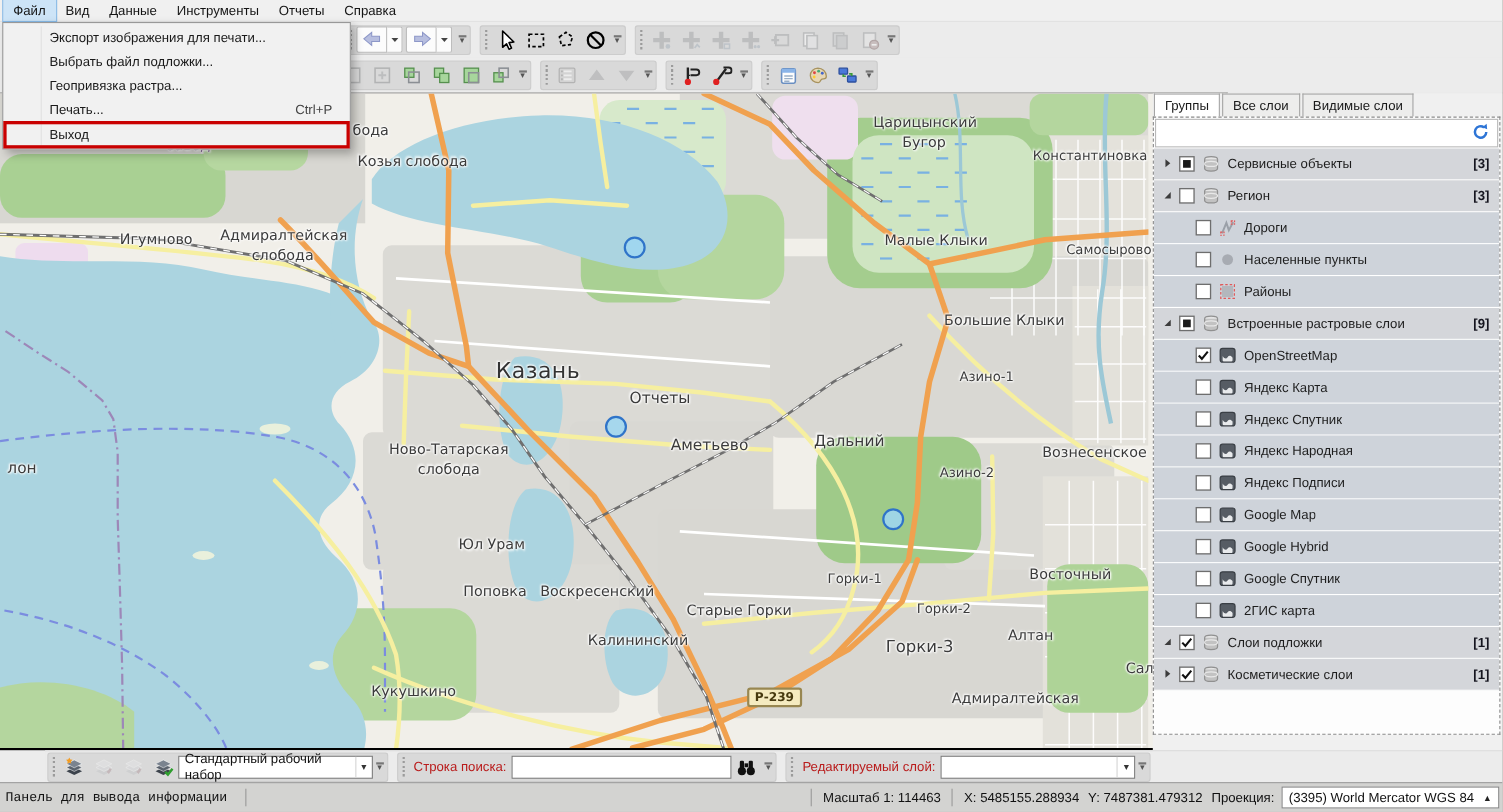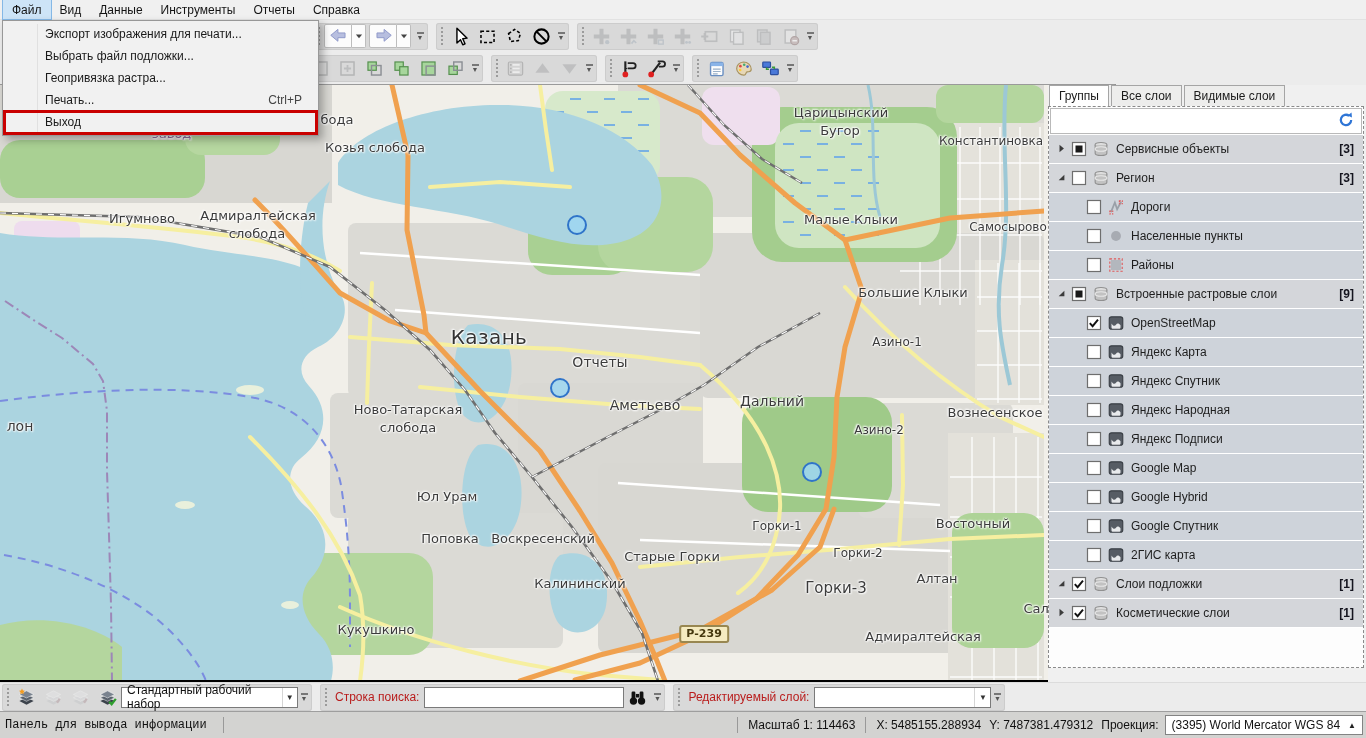--- a/index.html
+++ b/index.html
@@ -18,21 +18,21 @@
   .fm-gutter { position: absolute; left: 34px; top: 3px; bottom: 3px; width: 1px; background: #e0e0e0; }
   .fm-item { height: 22px; display: flex; align-items: center; padding: 0 16px 0 42px; color: #1a1a1a; position: relative; }
   .fm-item .sc { margin-left: auto; color: #444; }
   .exit-box { position: absolute; inset: -1px 0 -2px 0; border: 3px solid #c90000; pointer-events: none; }
 
   
   .toolbar { position: absolute; left: 0; right: 0; height: 32px; background: #ececec;
              display: flex; align-items: center; gap: 8px; }
   #tb1 { top: 20px; padding-left: 313px; }
   #tb2 { top: 52px; padding-left: 296px; }
-  #tbb { top: 682px; height: 29px; padding-left: 2px; background: #ececec; border-top: 1px solid #dcdcdc; }
+  #tbb { top: 682px; height: 29px; padding-left: 2px; background: #ececec; border-top: 1px solid #dcdcdc; margin-left: 41px; }
   .tb-group { height: 27px; background: #d9d9d9; border-radius: 3px; display: flex; align-items: center;
               padding: 0 2px; box-shadow: inset 0 0 0 1px #cccccc; flex: none; }
   .grip { width: 6px; height: 18px; margin: 0 2px 0 1px; flex: none;
           background-image: repeating-linear-gradient(#9b9b9b 0 2px, rgba(0,0,0,0) 2px 4px);
           background-size: 2px 100%; background-repeat: no-repeat; background-position: center; }
   .tb-btn { width: 27px; height: 24px; display: flex; align-items: center; justify-content: center; flex: none; }
   .tb-btn svg { width: 19px; height: 19px; }
   .tb-btn.white { width: 28px; background: #fcfcfc; border: 1px solid #bdbdbd; border-radius: 2px 0 0 2px; }
   .tb-btn.white-sm { width: 14px; background: #fcfcfc; border: 1px solid #bdbdbd; border-left: none; border-radius: 0 2px 2px 0; margin-right: 3px; }
   .tb-btn.white-sm svg { width: 10px; height: 10px; }

